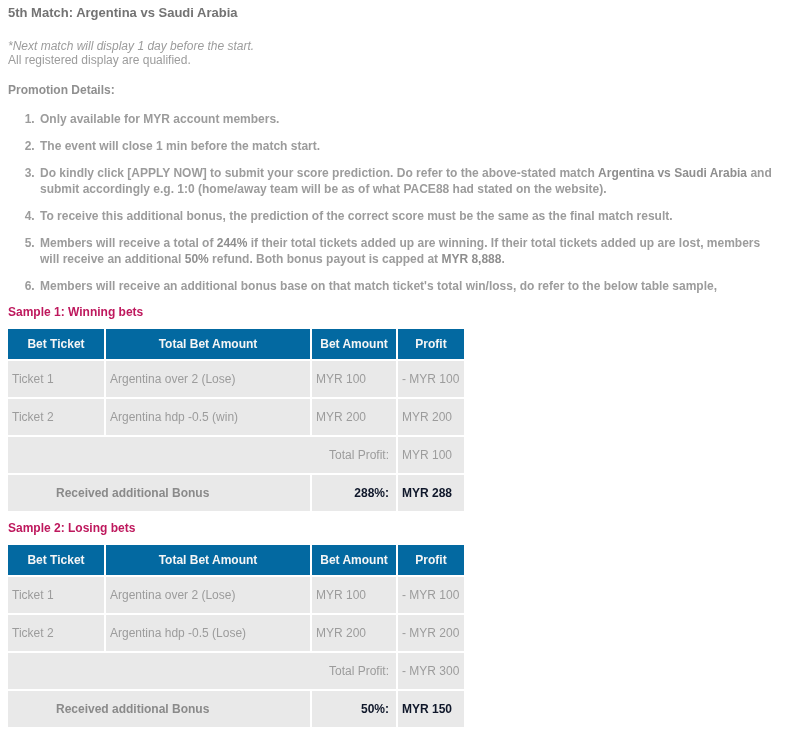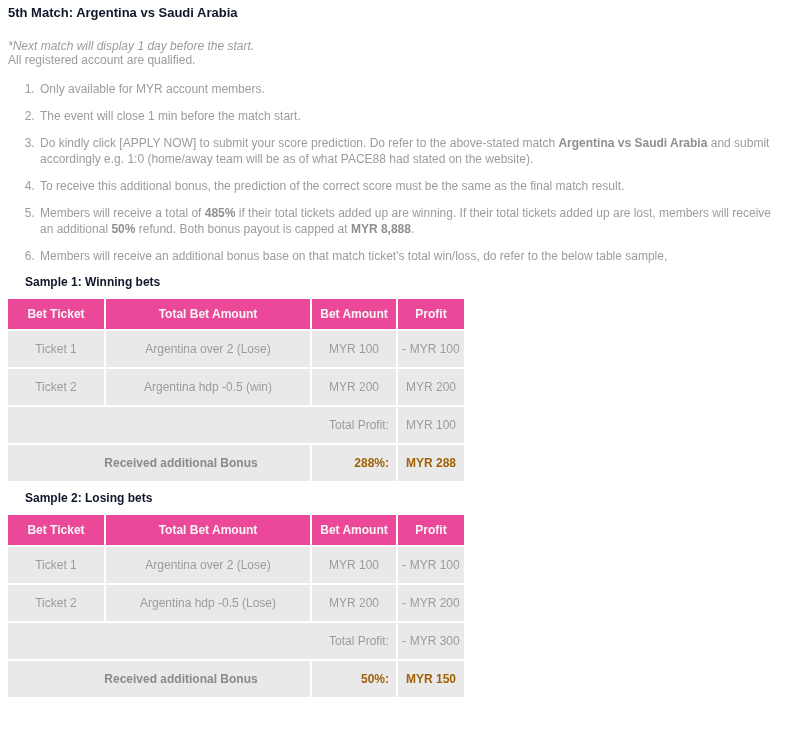--- a/index.html
+++ b/index.html
@@ -12,21 +12,21 @@
     height: 733px;
     font-family: "Liberation Sans", sans-serif;
     font-size: 12px;
     color: #9c9c9c;
     overflow: hidden;
   }
   .page {
     padding: 5px 10px 5px 8px;
   }
   .page-title {
-    color: #0f172a;
+    color: #737373;
     font-weight: bold;
     font-size: 13px;
     line-height: 16px;
     margin: 0;
   }
   .note {
     font-style: italic;
     color: #9c9c9c;
     line-height: 14px;
     margin: 18px 0 0 0;
@@ -44,81 +44,83 @@
     margin: 0;
   }
   ol.promo-list {
     margin: 14px 0 0 0;
     padding: 0 0 0 30px;
   }
   ol.promo-list li {
     line-height: 16px;
     margin: 0 0 11px 0;
     padding-left: 2px;
+    font-weight: bold;
   }
   ol.promo-list li strong { color: #8f8f8f; }
   .sample-heading {
     font-weight: bold;
-    color: #0f172a;
-    line-height: 14px;
-    margin: 8px 0 0 17px;
+    color: #be185d;
+    line-height: 14px;
+    margin: 8px 0 0 0;
   }
   table.sample-table {
     border-collapse: separate;
     border-spacing: 2px;
     table-layout: fixed;
     margin: 8px 0 7px -2px;
   }
   table.sample-table th {
-    background: #ec4899;
+    background: #0369a1;
     color: #f5f5f5;
     font-weight: bold;
     font-size: 12px;
     text-align: center;
     padding: 8px 4px;
   }
   table.sample-table td {
     background: #e9e9e9;
     color: #9c9c9c;
     font-size: 12px;
-    text-align: center;
+    text-align: left;
     padding: 11px 4px;
     overflow: hidden;
     white-space: nowrap;
   }
   table.sample-table td.right {
     text-align: right;
     padding-right: 7px;
   }
   table.sample-table td.bold {
     font-weight: bold;
     color: #8a8a8a;
     padding-left: 48px;
   }
   table.sample-table td.red {
-    color: #a16207;
+    color: #0f172a;
     font-weight: bold;
   }
 </style>
 </head>
 <body>
 
 <div class="page">
   <div class="page-title">5th Match: Argentina vs Saudi Arabia</div>
   <div class="note">*Next match will display 1 day before the start.</div>
 
-  <div class="body-text">All registered account are qualified.</div>
-
+  <div class="body-text">All registered display are qualified.</div>
+
+  <div class="section-heading mt-promo">Promotion Details:</div>
 
   <ol class="promo-list">
       <li><span>Only available for MYR account members.</span></li>
       <li><span>The event will close 1 min before the match start.</span></li>
       <li><span>Do kindly click [APPLY NOW] to submit your score prediction. Do refer to the above-stated match </span><strong>Argentina vs Saudi Arabia</strong><span> and submit accordingly e.g. 1:0 (home/away team will be as of what PACE88 had stated on the website).</span></li>
       <li><span>To receive this additional bonus, the prediction of the correct score must be the same as the final match result.</span></li>
-      <li><span>Members will receive a total of </span><strong>485%</strong><span> if their total tickets added up are winning. If their total tickets added up are lost, members will receive an additional </span><strong>50%</strong><span> refund. Both bonus payout is capped at </span><strong>MYR 8,888</strong><span>.</span></li>
+      <li><span>Members will receive a total of </span><strong>244%</strong><span> if their total tickets added up are winning. If their total tickets added up are lost, members will receive an additional </span><strong>50%</strong><span> refund. Both bonus payout is capped at </span><strong>MYR 8,888</strong><span>.</span></li>
       <li><span>Members will receive an additional bonus base on that match ticket's total win/loss, do refer to the below table sample,</span></li>
     </ol>
 
   <div id="tables">
       <div class="sample-heading">Sample 1: Winning bets</div>
       <table class="sample-table">
         <colgroup>
           <col style="width: 96px;">
           <col style="width: 204px;">
           <col style="width: 84px;">

